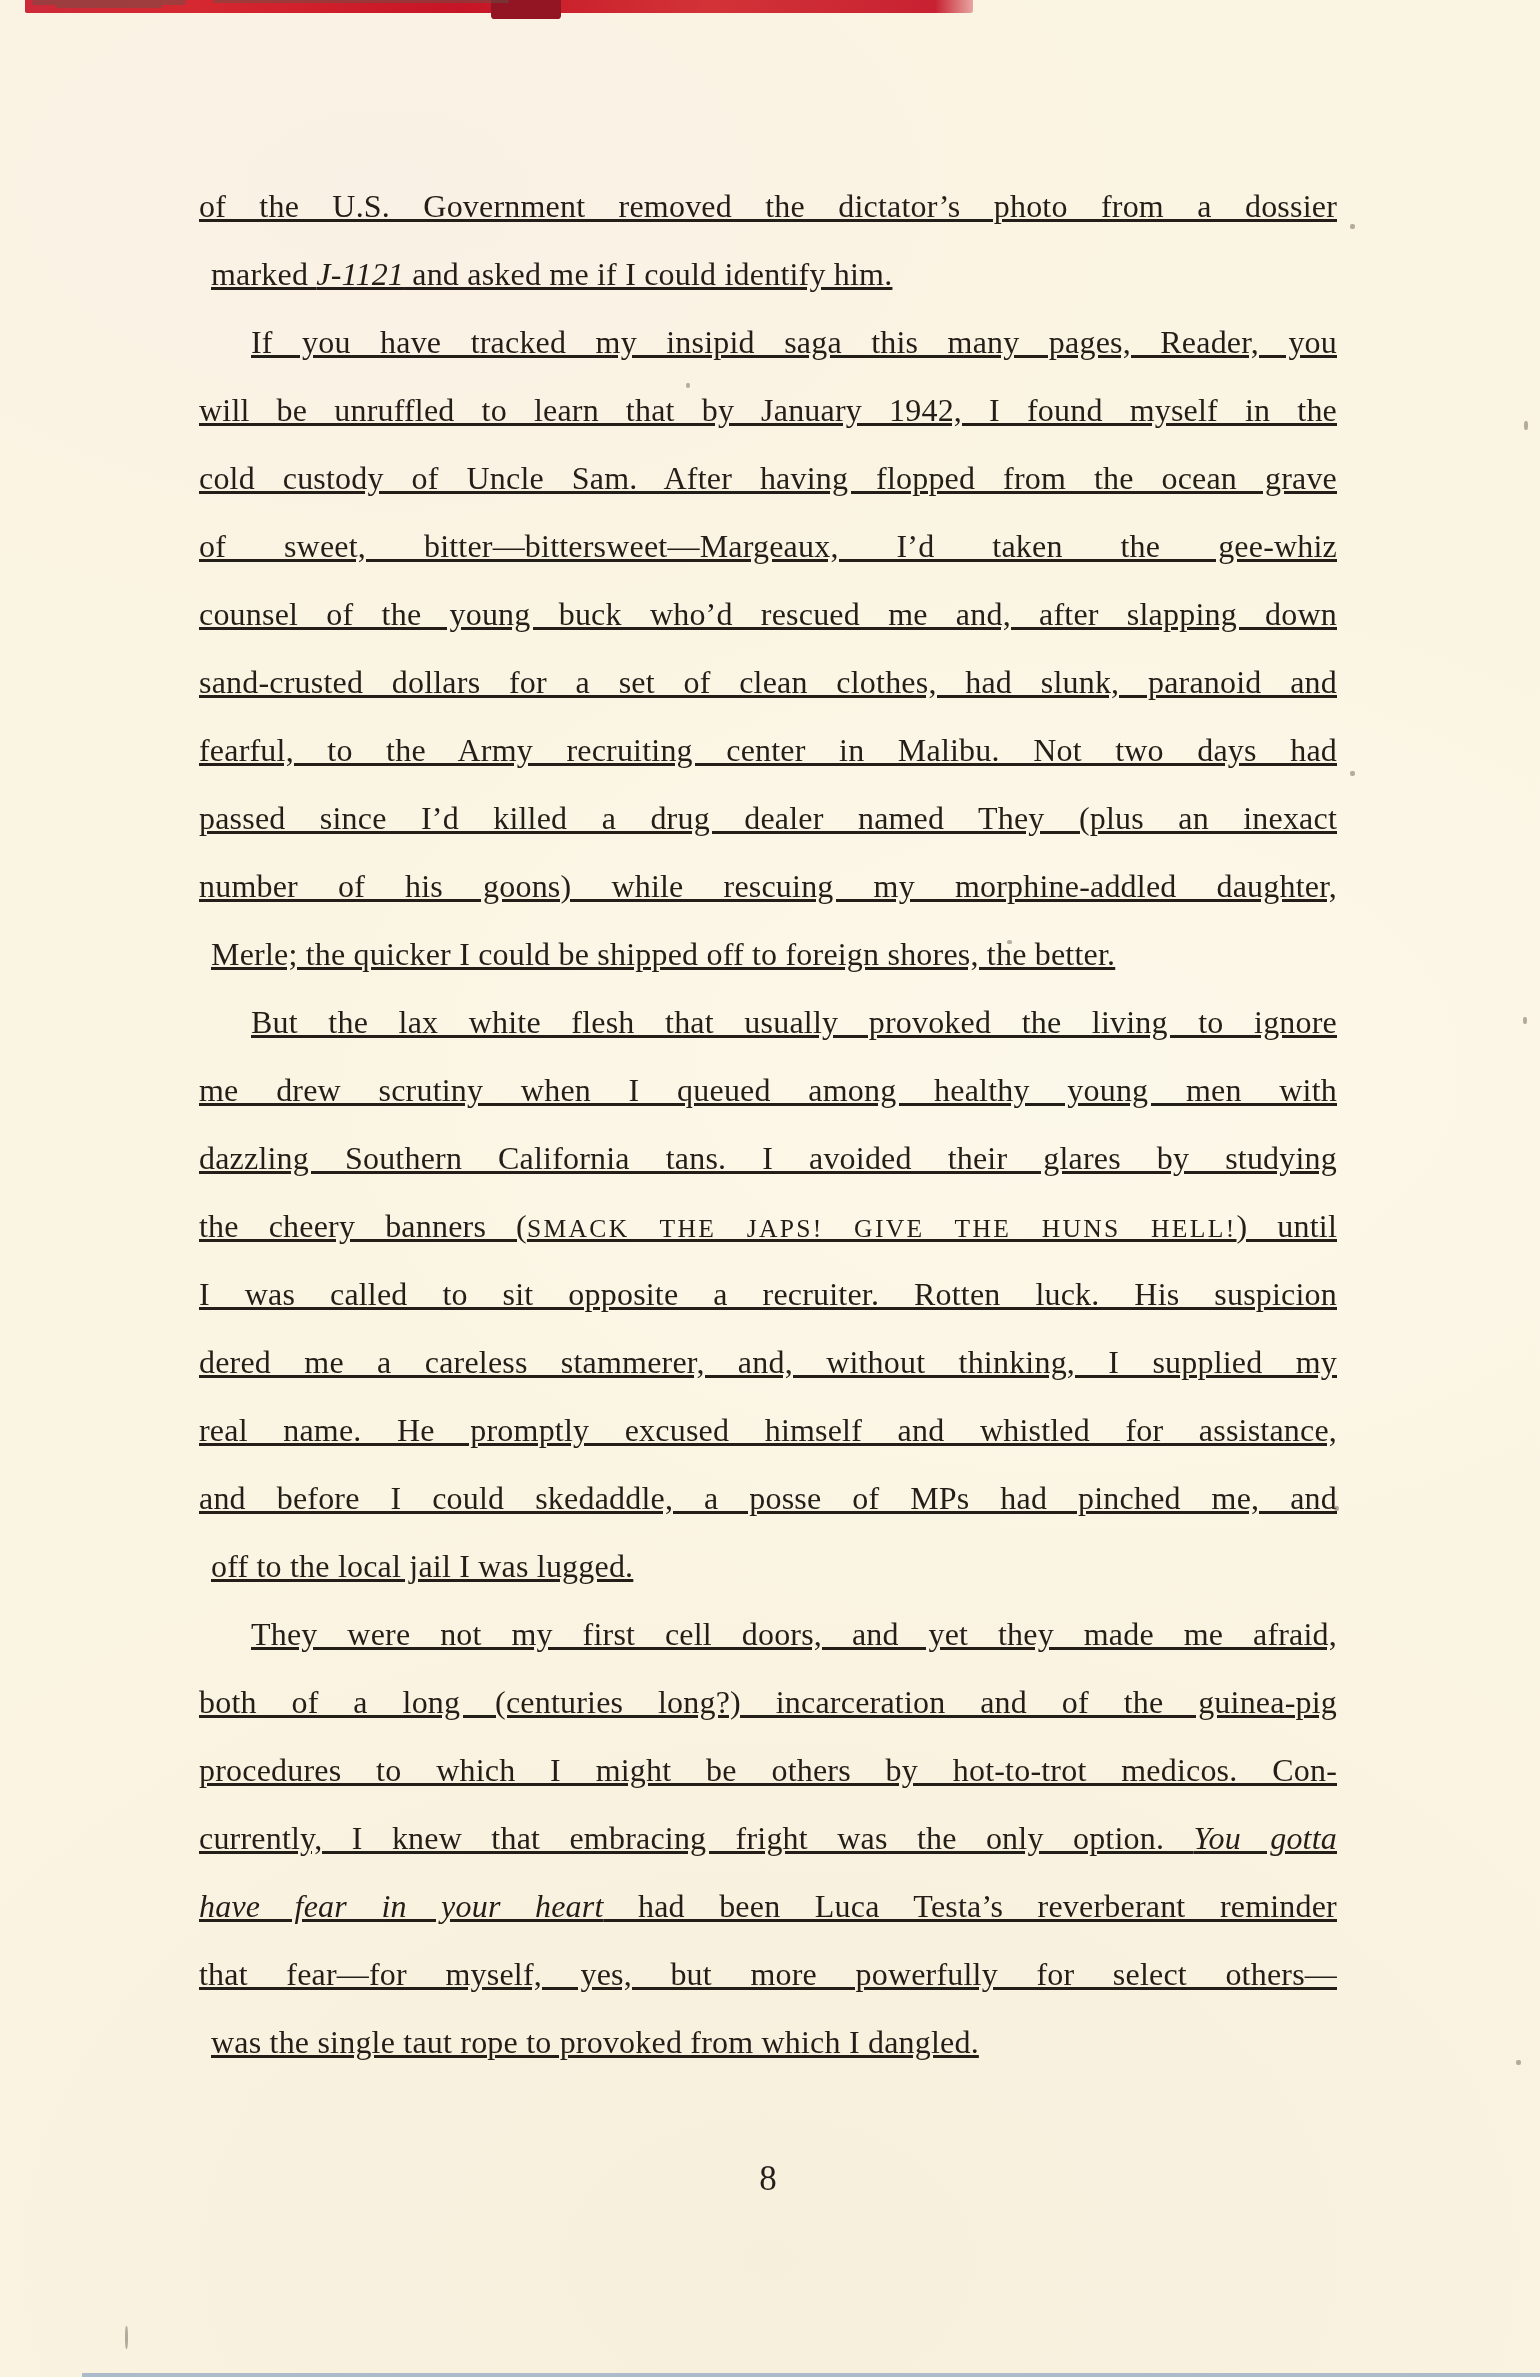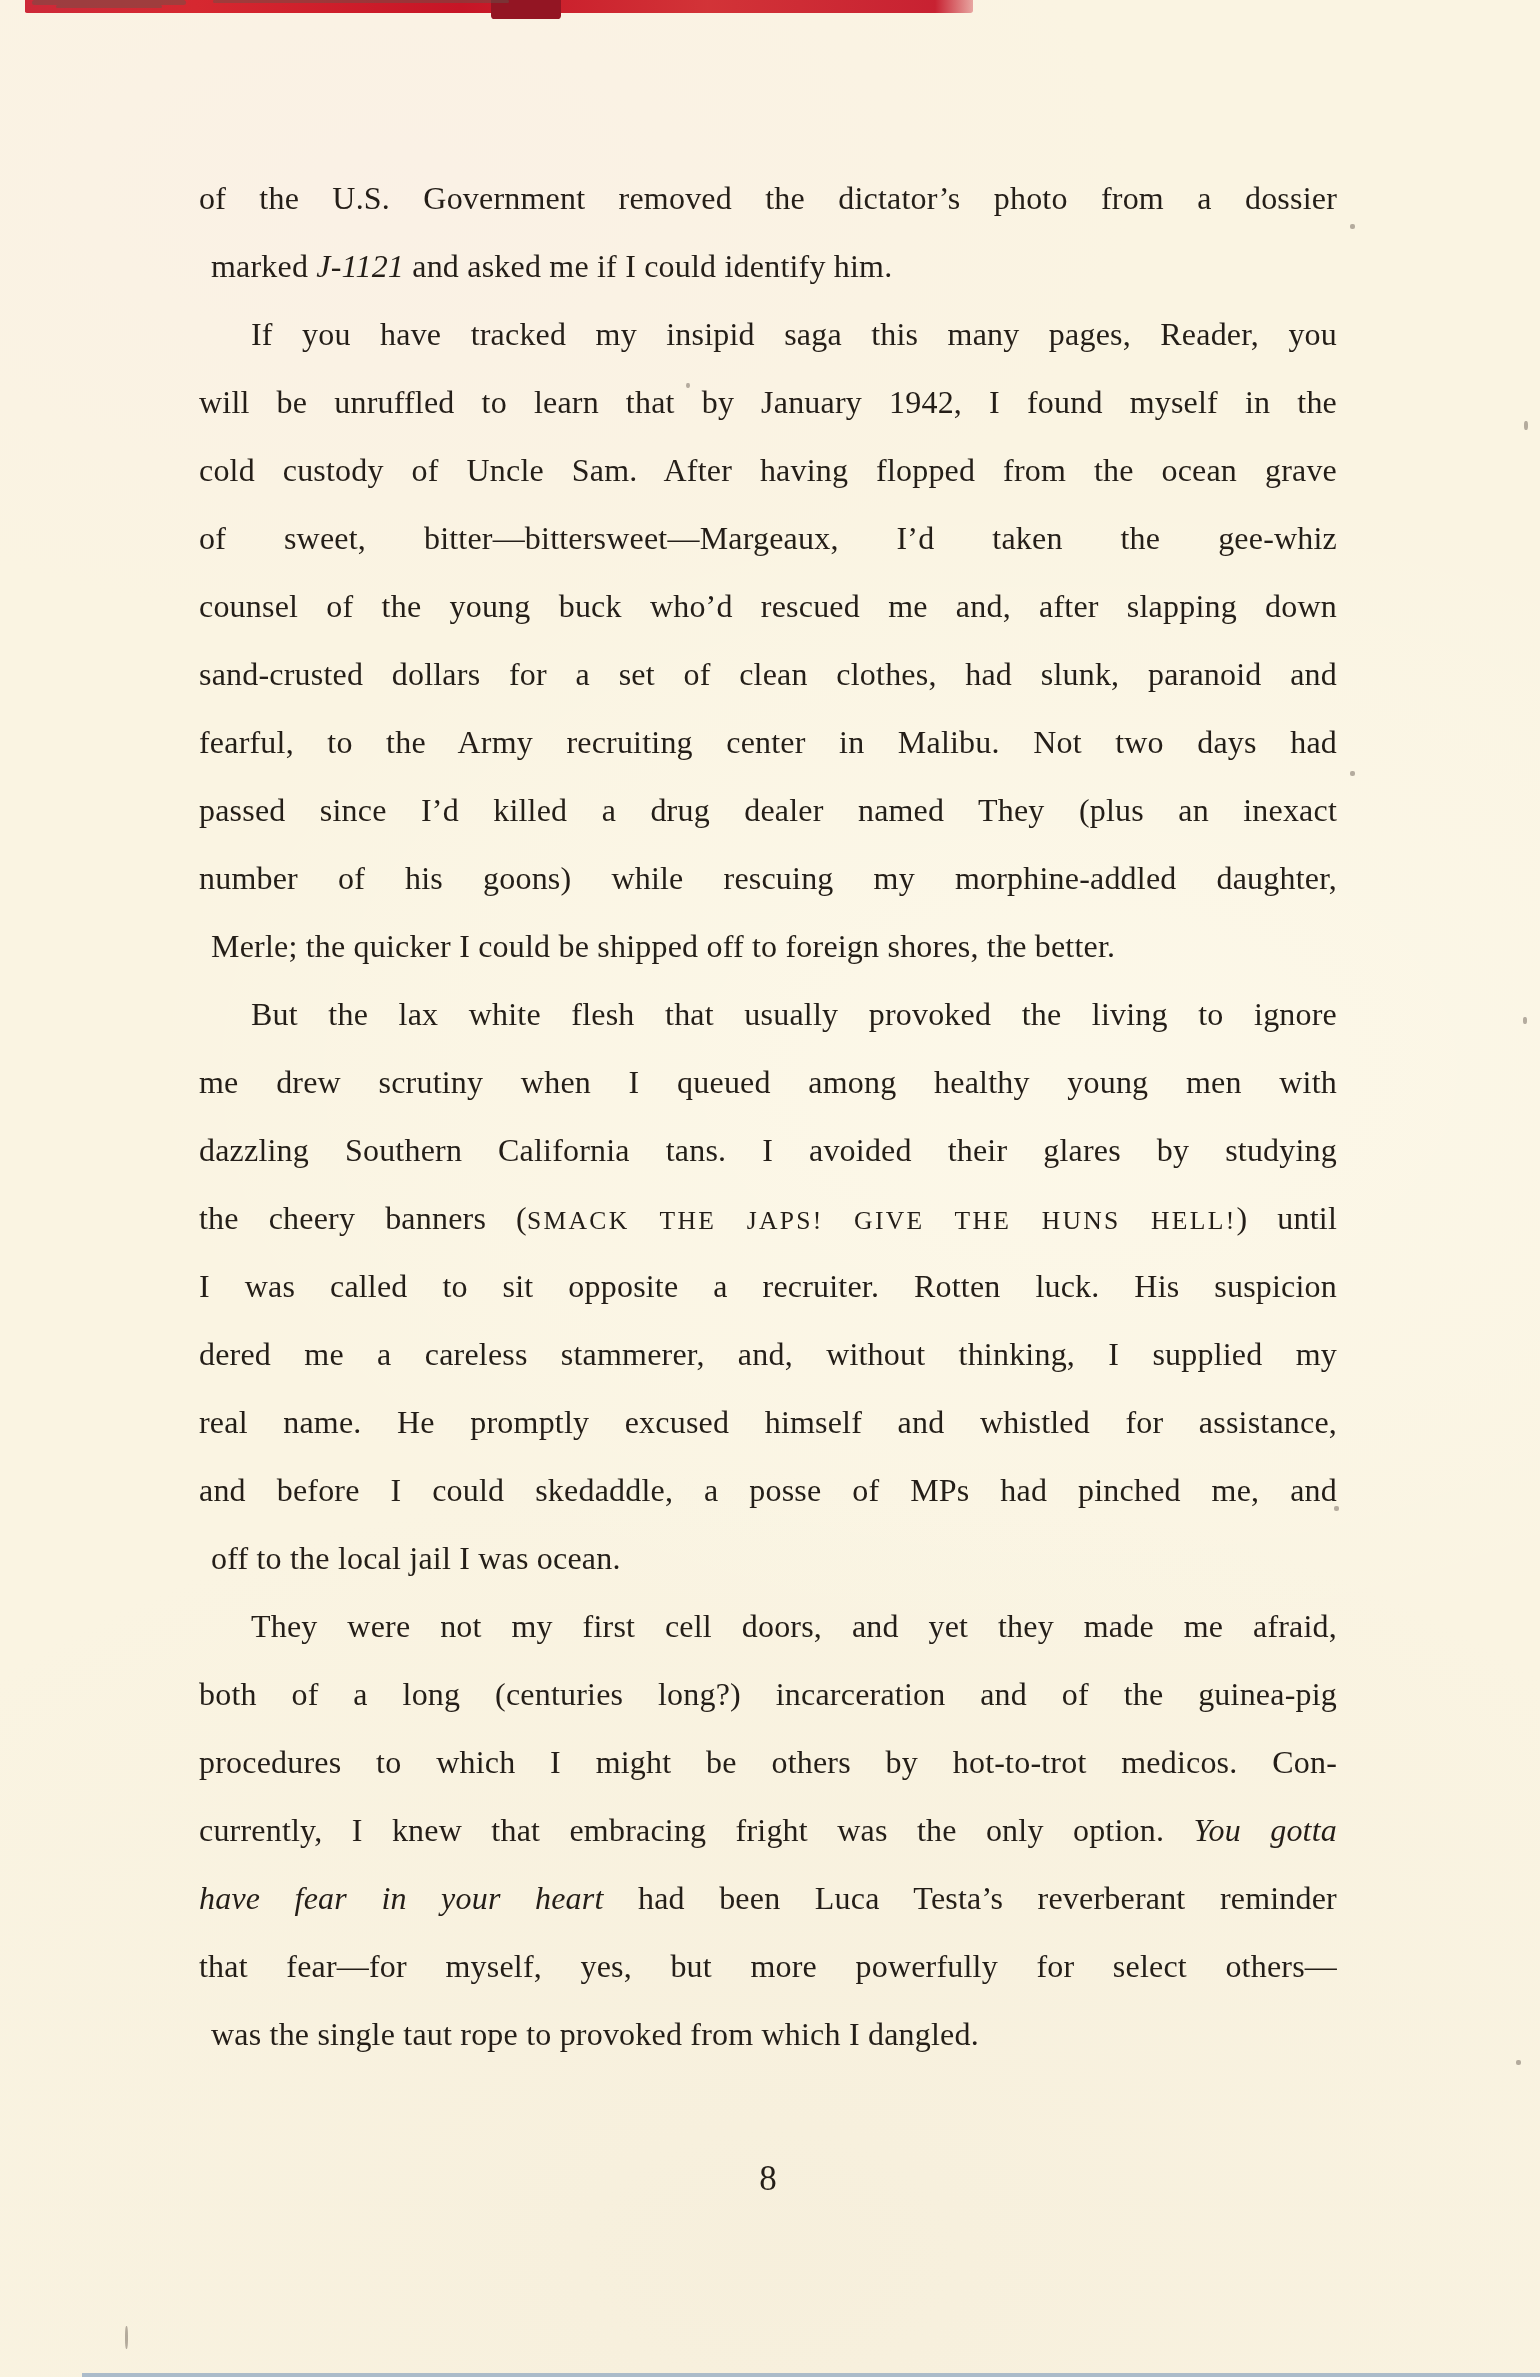--- a/index.html
+++ b/index.html
@@ -61,22 +61,23 @@
     bottom: 0;
     width: 1458px;
     height: 3.6px;
     opacity: 0.85;
   }
 
   
   .text-block {
     position: absolute;
     left: 199px;
-    top: 164px;
+    top: 172px;
     width: 1138px;
+    text-decoration: underline;
   }
   .line {
     width: 100%;
     height: 68px;
     line-height: 68px;
     font-size: 32px;
     letter-spacing: 0.2px;
     text-align: justify;
     text-align-last: justify;
     white-space: normal;
@@ -132,21 +133,21 @@
       <div class="line"><span>number of his goons) while rescuing my morphine-addled daughter,</span></div>
       <div class="line no-just"><span>Merle; the quicker I could be shipped off to foreign shores, the better.</span></div>
       <div class="line indent"><span>But the lax white flesh that usually provoked the living to ignore</span></div>
       <div class="line"><span>me drew scrutiny when I queued among healthy young men with</span></div>
       <div class="line"><span>dazzling Southern California tans. I avoided their glares by studying</span></div>
       <div class="line"><span>the cheery banners (</span><span class="sc">SMACK THE JAPS! GIVE THE HUNS HELL!</span><span>) until</span></div>
       <div class="line"><span>I was called to sit opposite a recruiter. Rotten luck. His suspicion</span></div>
       <div class="line"><span>dered me a careless stammerer, and, without thinking, I supplied my</span></div>
       <div class="line"><span>real name. He promptly excused himself and whistled for assistance,</span></div>
       <div class="line"><span>and before I could skedaddle, a posse of MPs had pinched me, and</span></div>
-      <div class="line no-just"><span>off to the local jail I was ocean.</span></div>
+      <div class="line no-just"><span>off to the local jail I was lugged.</span></div>
       <div class="line indent"><span>They were not my first cell doors, and yet they made me afraid,</span></div>
       <div class="line"><span>both of a long (centuries long?) incarceration and of the guinea-pig</span></div>
       <div class="line"><span>procedures to which I might be others by hot-to-trot medicos. Con-</span></div>
       <div class="line"><span>currently, I knew that embracing fright was the only option. </span><span class="it">You gotta</span></div>
       <div class="line"><span class="it">have fear in your heart</span><span> had been Luca Testa’s reverberant reminder</span></div>
       <div class="line"><span>that fear—for myself, yes, but more powerfully for select others—</span></div>
       <div class="line no-just"><span>was the single taut rope to provoked from which I dangled.</span></div>
     </div>
 
   <div class="page-number">8</div>

